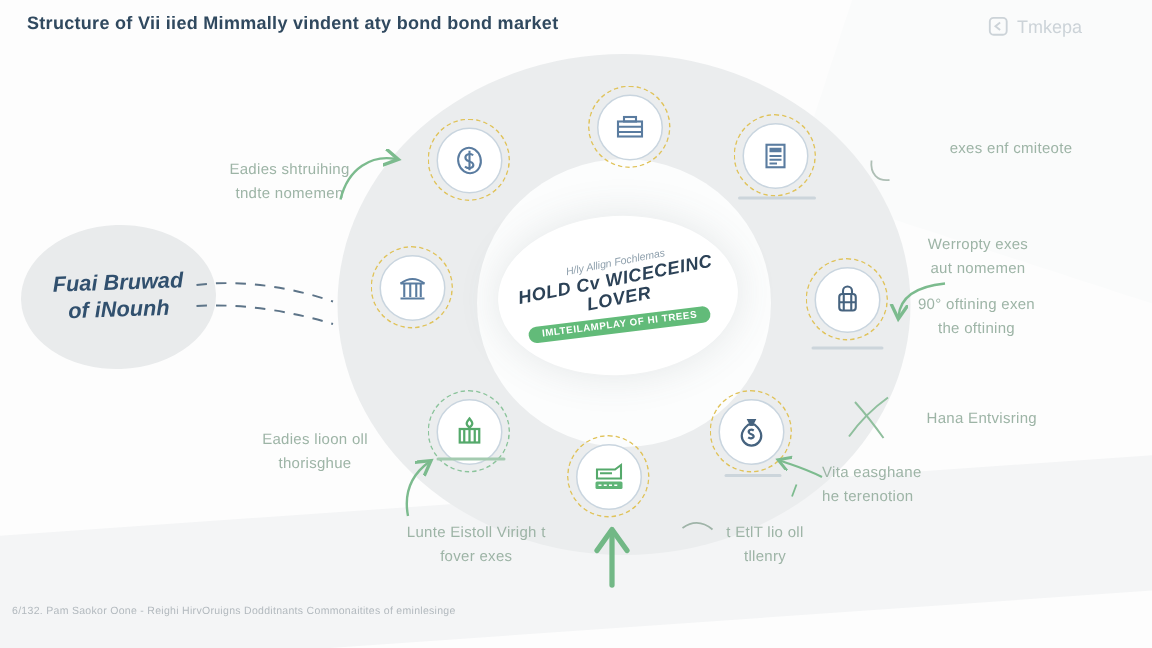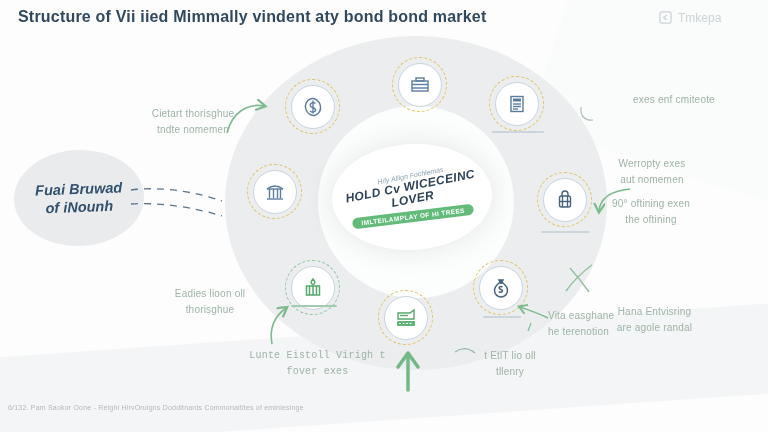--- a/index.html
+++ b/index.html
@@ -5,21 +5,21 @@
   html,body{margin:0;padding:0;}
   body{width:768px;height:432px;position:relative;overflow:hidden;background:#fdfdfd;
        font-family:"Liberation Sans",sans-serif;}
   .abs{position:absolute;}
 
   
   .wash-bottom{left:-60px;top:330px;width:900px;height:90px;background:#f4f5f6;transform:rotate(-4deg);}
   .wash-topright{left:560px;top:-80px;width:320px;height:260px;background:#fafbfb;transform:rotate(18deg);}
 
   
-  .title{left:18px;top:8px;font-size:16px;font-weight:bold;color:#30495f;letter-spacing:.2px;}
+  .title{left:18px;top:8px;font-size:12px;font-weight:bold;color:#30495f;letter-spacing:.2px;}
   .logo{left:658px;top:10px;display:flex;align-items:center;gap:5px;color:#ccd3d8;font-size:12px;justify-content:space-between;}
 
   
   .ring-outer{left:225px;top:36px;width:382px;height:334px;border-radius:50%;background:#ebedee;}
   .ring-hole{left:318px;top:106px;width:196px;height:192px;border-radius:50%;background:#fcfdfd;}
 
   
   .bubble{left:14px;top:150px;width:130px;height:96px;border-radius:50%;background:#e9ebec;
           display:flex;flex-direction:column;align-items:center;justify-content:center;
           color:#31506e;font-weight:bold;font-style:italic;font-size:14.5px;transform:rotate(-2deg);}
@@ -190,49 +190,48 @@
 <div class="abs hub">
   <div class="hub-note">H/ly Allign Fochlemas</div>
   <div class="hub-main">
     <span>HOLD Cv WICECEINC</span>
     <span>LOVER</span>
   </div>
   <div class="hub-badge">IMLTEILAMPLAY OF HI TREES</div>
 </div>
 
 <div class="abs lbl" style="left:118px;top:106px;width:150px;">
-  <span>Cietart thorisghue</span>
+  <span>Eadies shtruihing</span>
   <span>tndte nomemen</span>
 </div>
 <div class="abs lbl" style="left:140px;top:286px;width:140px;">
   <span>Eadies lioon oll</span>
   <span>thorisghue</span>
 </div>
-<div class="abs lbl" style="left:240px;top:348px;width:155px;font-family:Liberation Mono, monospace;">
+<div class="abs lbl" style="left:240px;top:348px;width:155px;">
   <span>Lunte Eistoll Virigh t</span>
   <span>fover exes</span>
 </div>
 <div class="abs lbl" style="left:450px;top:348px;width:120px;">
   <span>t EtlT lio oll</span>
   <span>tllenry</span>
 </div>
 <div class="abs lbl" style="left:588px;top:92px;width:172px;">
   <span>exes enf cmiteote</span>
 </div>
 <div class="abs lbl" style="left:592px;top:156px;width:120px;">
   <span>Werropty exes</span>
   <span>aut nomemen</span>
 </div>
 <div class="abs lbl" style="left:585px;top:196px;width:132px;">
   <span>90° oftining exen</span>
   <span>the oftining</span>
 </div>
-<div class="abs lbl" style="left:582px;top:272px;width:145px;margin-top:32px;">
+<div class="abs lbl" style="left:582px;top:272px;width:145px;">
   <span>Hana Entvisring</span>
-  <span>are agole randal</span>
 </div>
 <div class="abs lbl left-align" style="left:548px;top:308px;width:110px;">
   <span>Vita easghane</span>
   <span>he terenotion</span>
 </div>
 
 <svg class="abs" style="left:0;top:0;pointer-events:none;" width="768" height="432" viewBox="0 0 768 432">
   <defs>
     <marker id="ah" markerWidth="8" markerHeight="8" refX="5" refY="3.5" orient="auto">
       <path d="M0,0 L6,3.5 L0,7" fill="none" stroke="#7cbb8e" stroke-width="1.4"></path>

